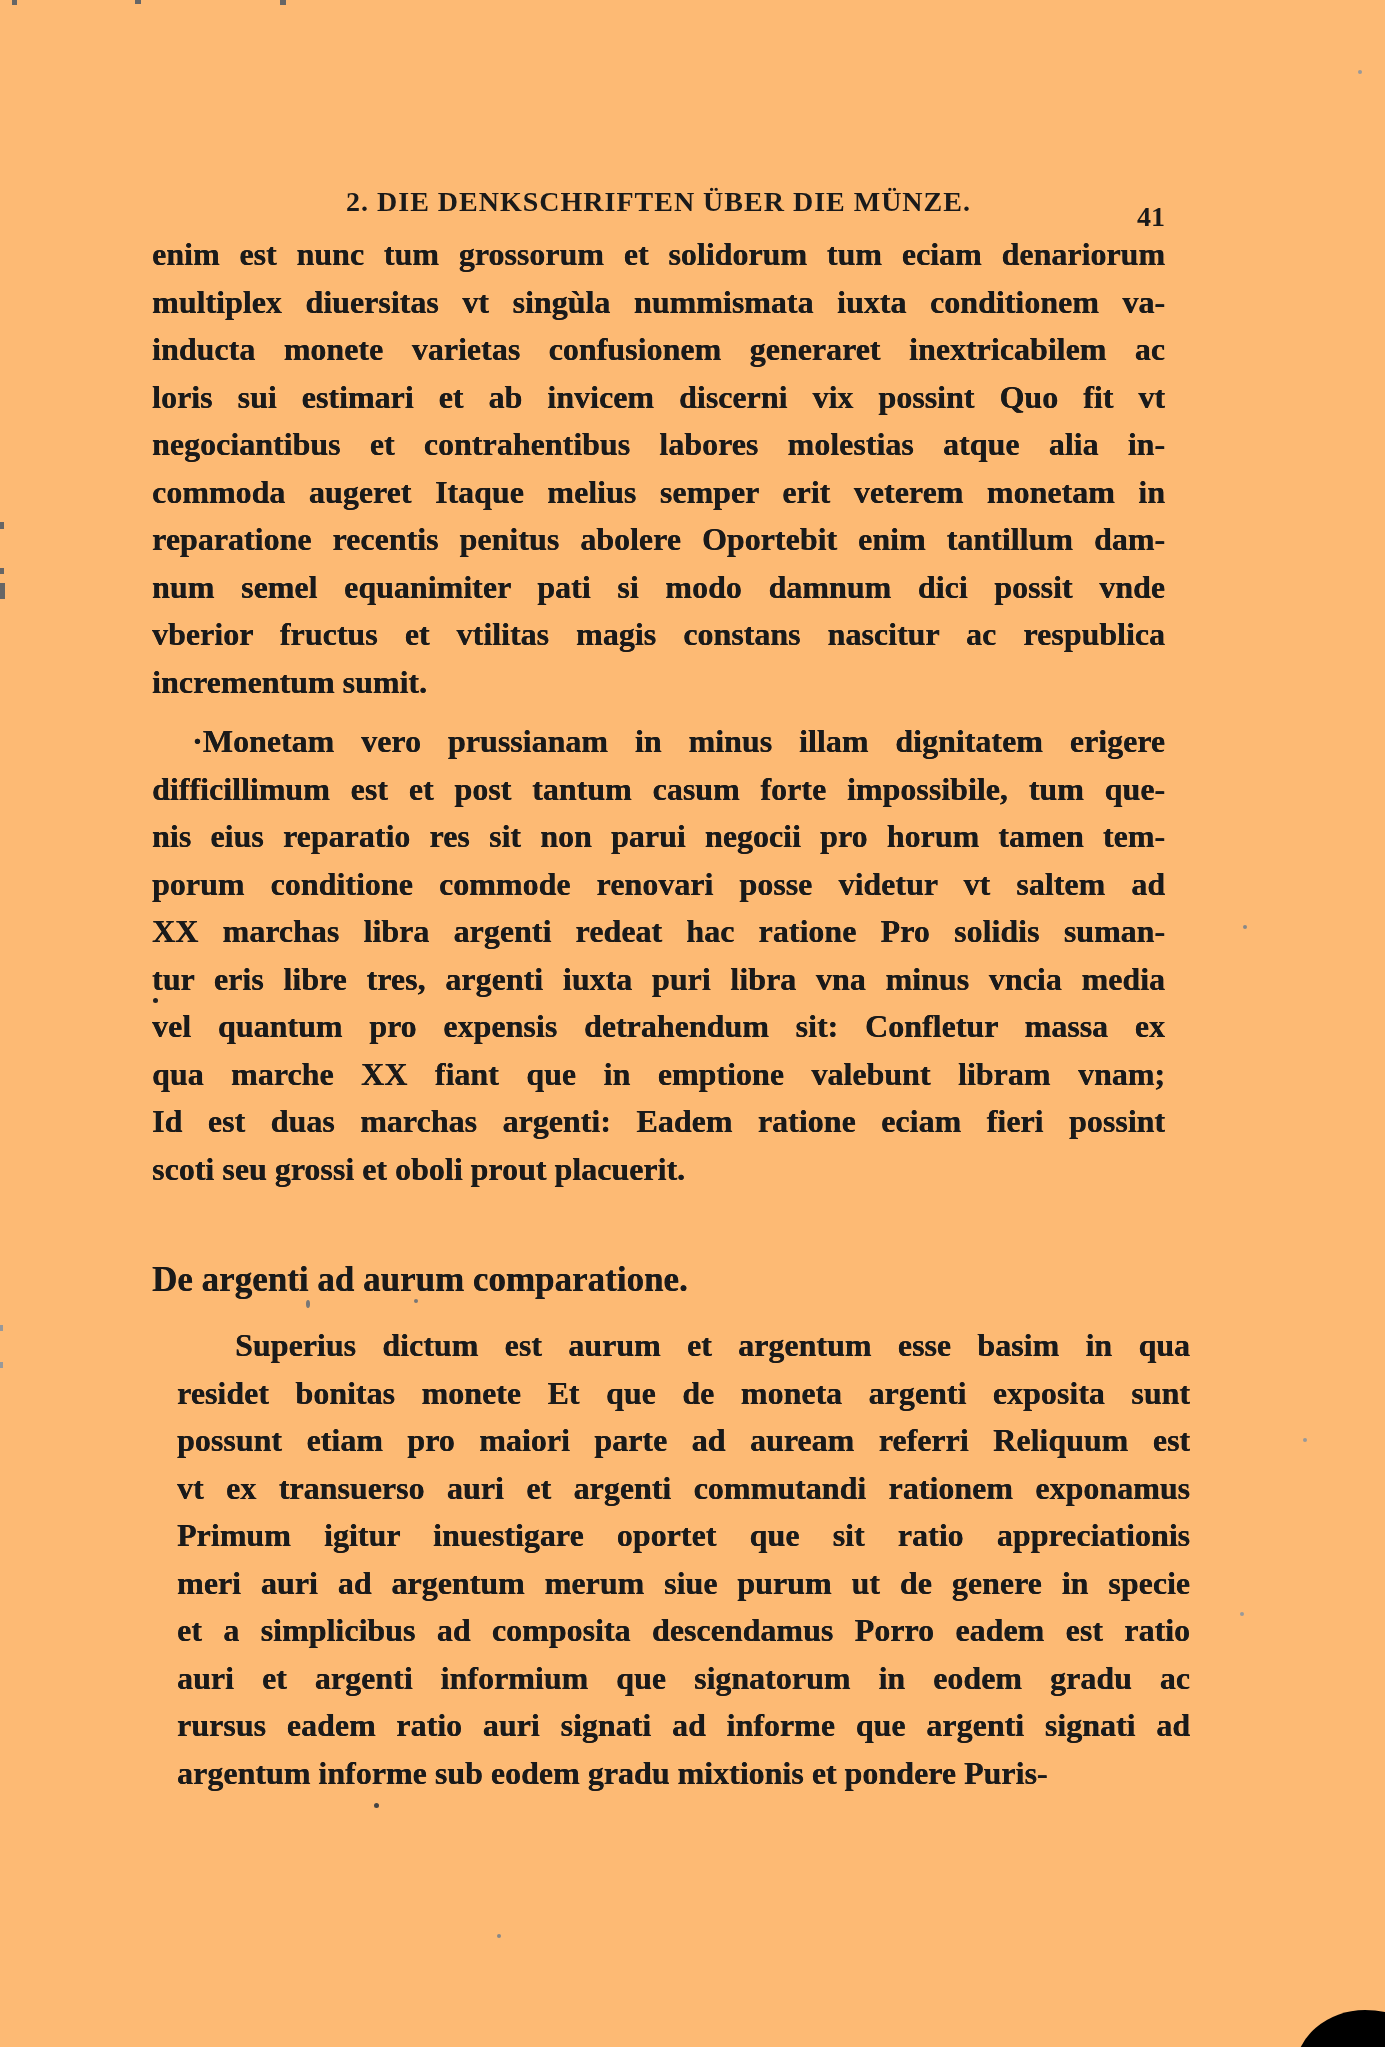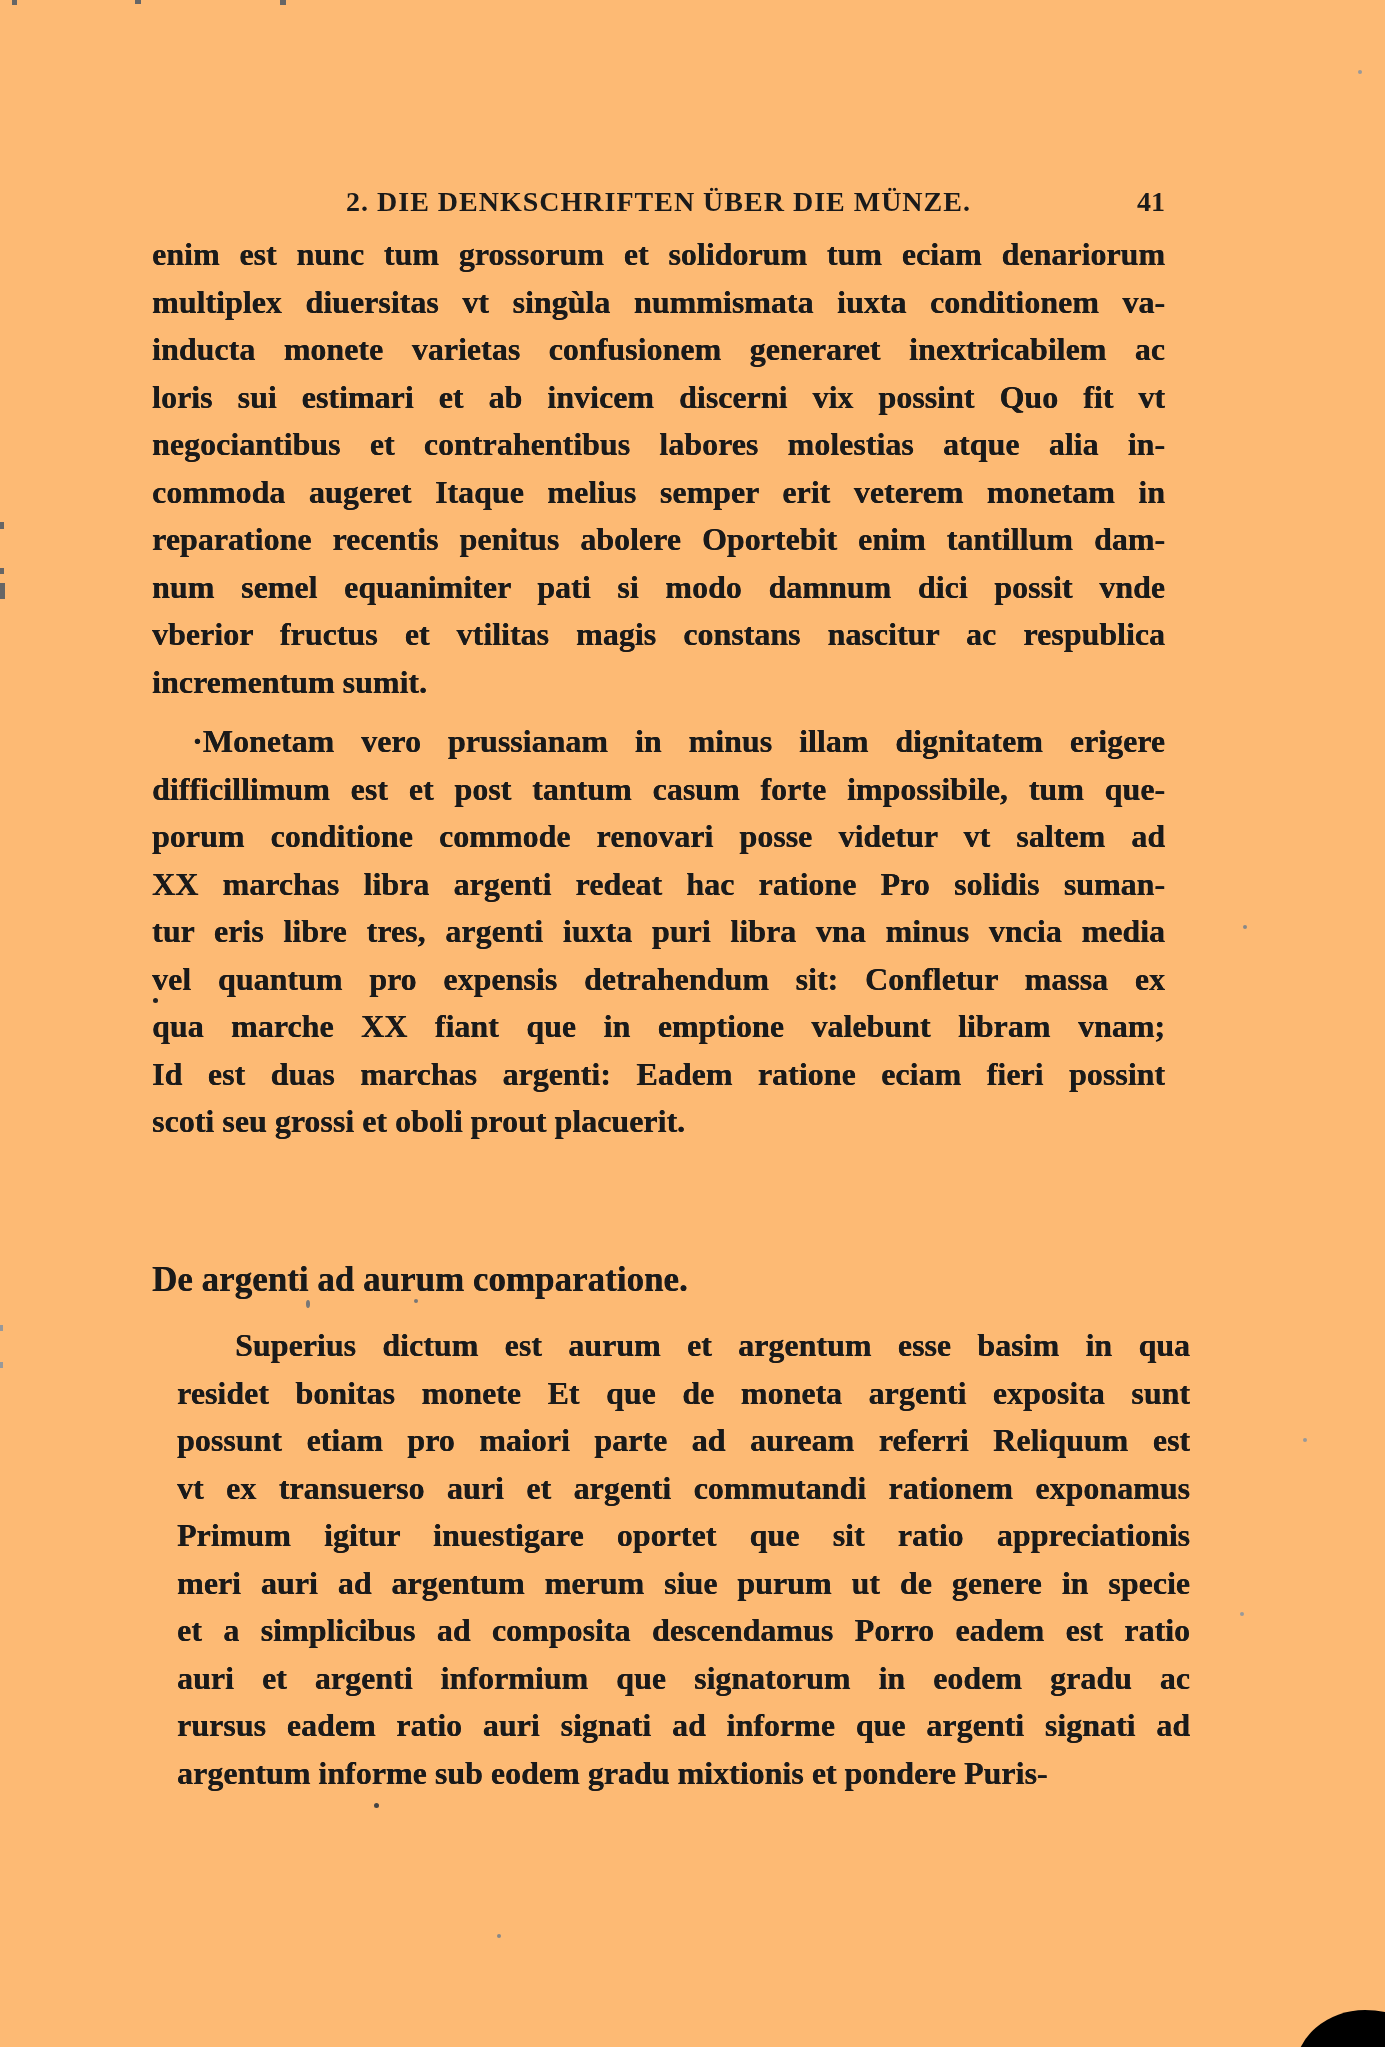--- a/index.html
+++ b/index.html
@@ -13,21 +13,21 @@
   }
   .running-header {
     position:absolute; left:152px; top:184px; width:1013px; height:36px;
   }
   .header-title {
     display:block; text-align:center;
     font-size:28px; font-weight:bold; letter-spacing:1px;
     line-height:36px;
   }
   .page-number {
-    position:absolute; right:0; top:0;
+    position:absolute; right:0; top:15px;
     font-size:28px; font-weight:bold; line-height:36px;
   }
   .para { position:absolute; left:152px; width:1013px; }
   .p1 { top:231px; }
   .p2 { top:718px; }
   .p3 { top:1322px;margin-left:25px; }
   .line {
     height:47.5px; line-height:47.5px;
     font-size:32px; font-weight:bold;
     text-align:justify; text-align-last:justify;
@@ -70,20 +70,21 @@
     <div class="line">commoda augeret Itaque melius semper erit veterem monetam in</div>
     <div class="line">reparatione recentis penitus abolere Oportebit enim tantillum dam-</div>
     <div class="line">num semel equanimiter pati si modo damnum dici possit vnde</div>
     <div class="line">vberior fructus et vtilitas magis constans nascitur ac respublica</div>
     <div class="line last">incrementum sumit.</div>
   </div>
 
   <div class="para p2">
     <div class="line indent-sm">·Monetam vero prussianam in minus illam dignitatem erigere</div>
     <div class="line">difficillimum est et post tantum casum forte impossibile, tum que-</div>
+    <div class="line">nis eius reparatio res sit non parui negocii pro horum tamen tem-</div>
     <div class="line">porum conditione commode renovari posse videtur vt saltem ad</div>
     <div class="line">XX marchas libra argenti redeat hac ratione Pro solidis suman-</div>
     <div class="line">tur eris libre tres, argenti iuxta puri libra vna minus vncia media</div>
     <div class="line">vel quantum pro expensis detrahendum sit: Confletur massa ex</div>
     <div class="line">qua marche XX fiant que in emptione valebunt libram vnam;</div>
     <div class="line">Id est duas marchas argenti: Eadem ratione eciam fieri possint</div>
     <div class="line last">scoti seu grossi et oboli prout placuerit.</div>
   </div>
 
   <div class="section-heading">De argenti ad aurum comparatione.</div>

